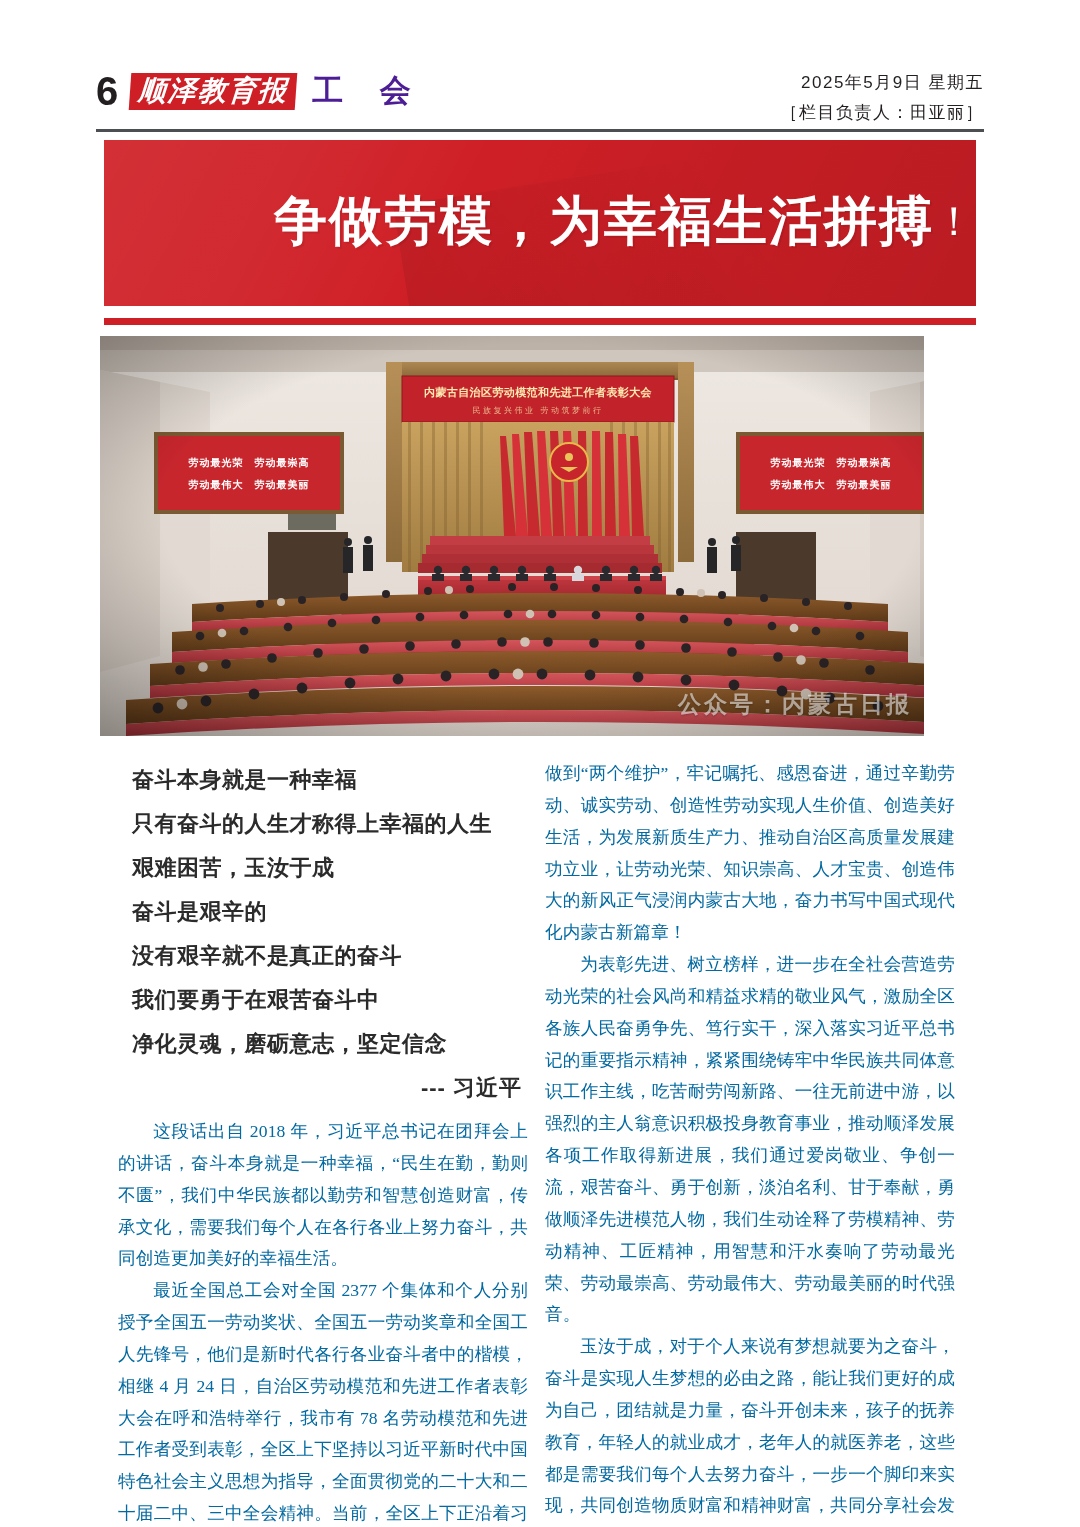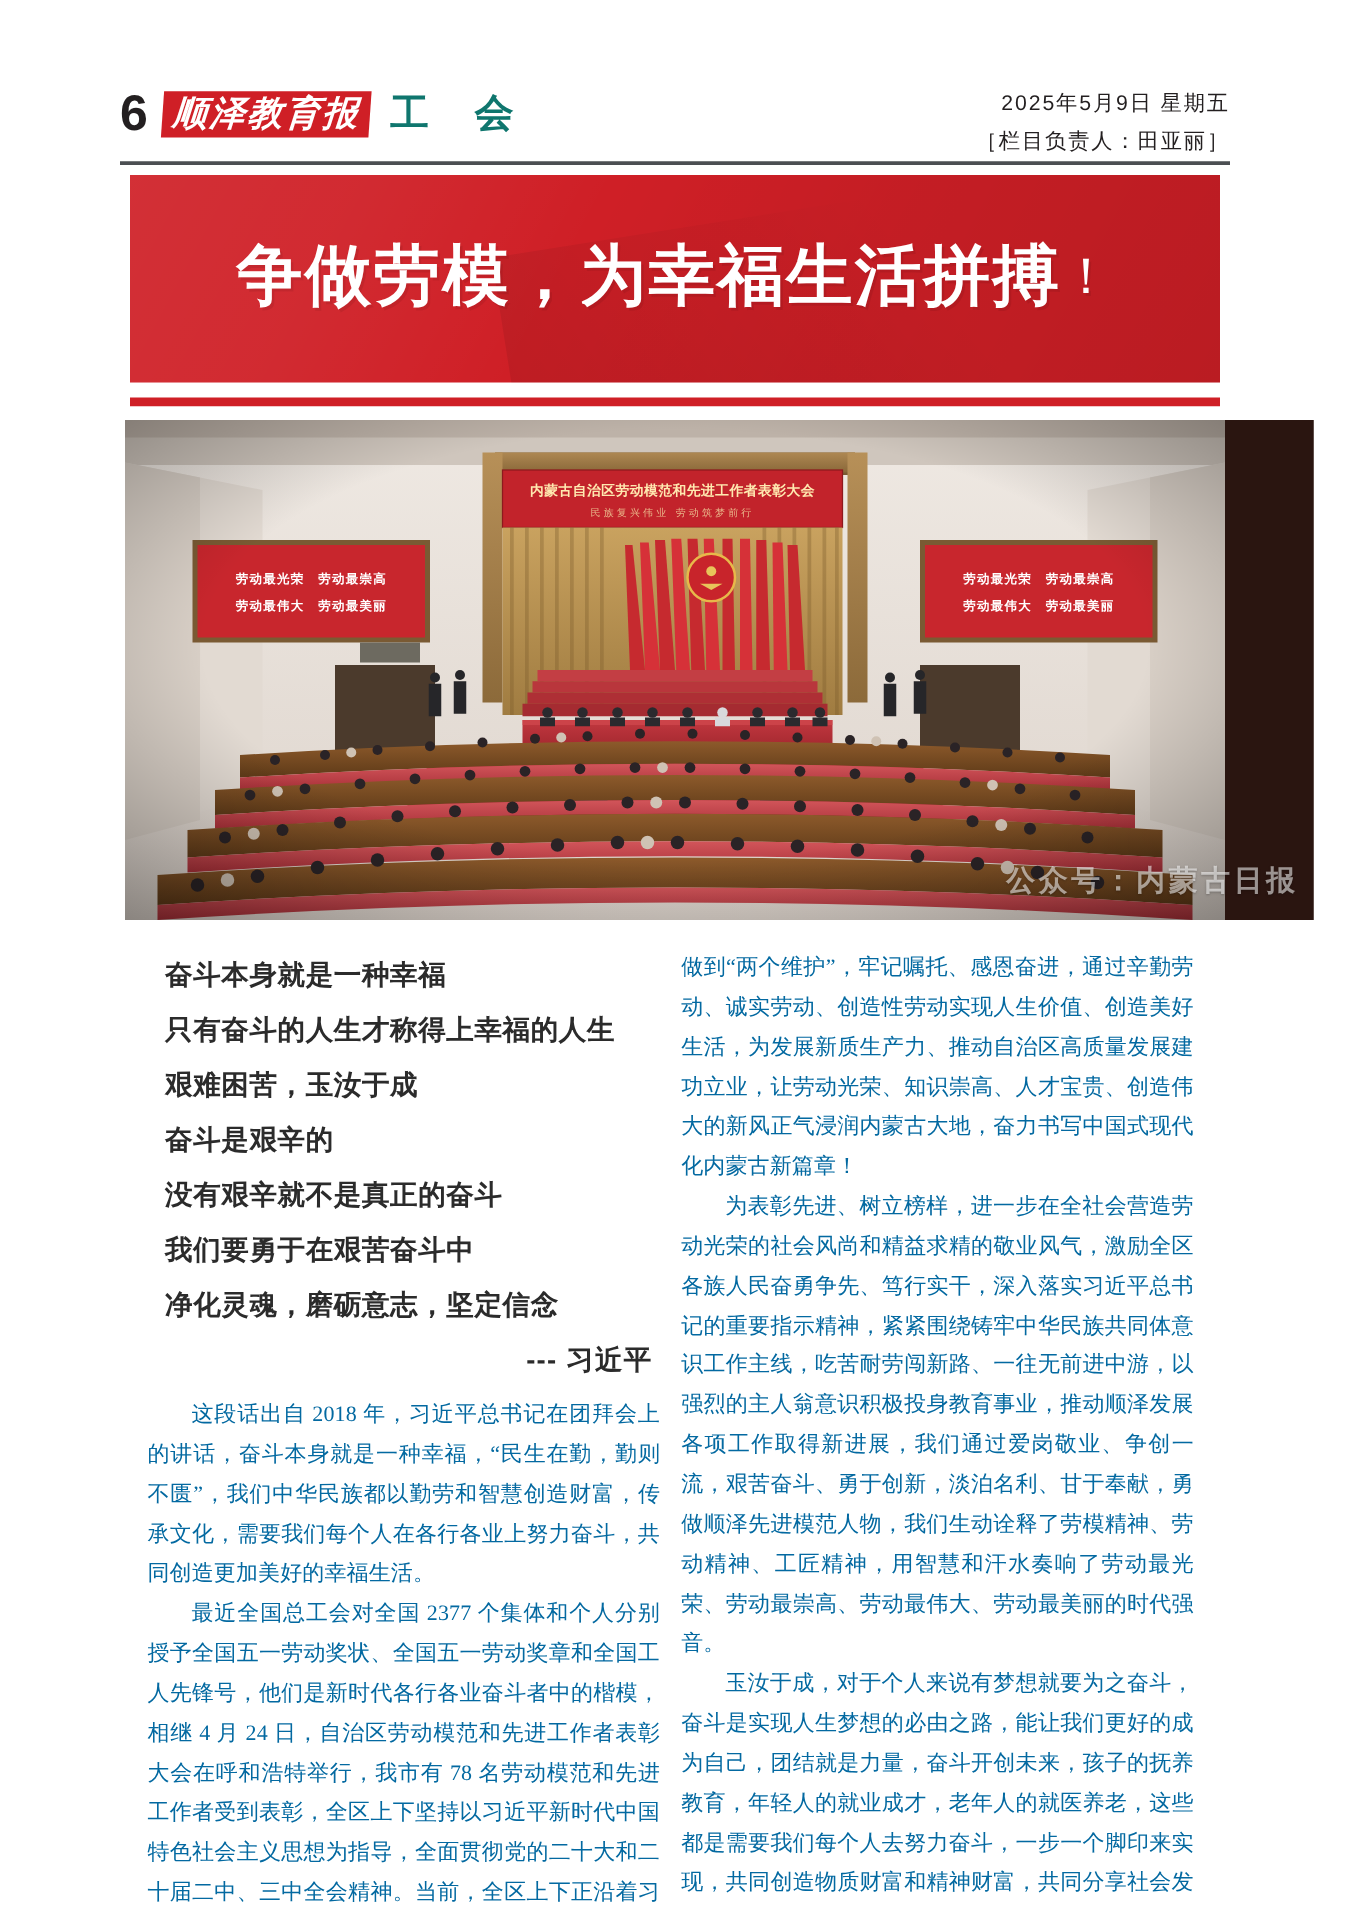--- a/index.html
+++ b/index.html
@@ -57,21 +57,21 @@
     letter-spacing: 2px;
     padding: 4px 8px 5px 8px;
     line-height: 1;
     white-space: nowrap;
     transform: skewX(-4deg);
   }
   .section-title {
     font-family: "Liberation Sans", sans-serif;
     font-weight: bold;
     font-size: 31px;
-    color: #0f766e;
+    color: #4c1d95;
     margin-left: 16px;
     letter-spacing: 14px;
     white-space: nowrap;
   }
   .mh-right {
     position: absolute;
     right: 0;
     top: 6px;
     text-align: right;
     font-family: "Liberation Sans", sans-serif;
@@ -117,21 +117,21 @@
     right: -5%; bottom: -60%;
     width: 70%; height: 150%;
     background: linear-gradient(60deg, rgba(0,0,0,0.10), rgba(0,0,0,0) 60%);
     transform: rotate(-9deg);
   }
   .banner-text {
     position: absolute;
     left: 0; right: 0;
     top: 50%;
     transform: translateY(-52%);
-    text-align: center;
+    text-align: right;
     color: #ffffff;
     font-family: "Liberation Sans", "DejaVu Sans", sans-serif;
     font-weight: bold;
     font-size: 53px;
     letter-spacing: 2px;
     white-space: nowrap;
     text-shadow: 2px 2px 0 rgba(0,0,0,0.07);
   }
   .banner-text .bang {
     font-size: 40px;
@@ -145,21 +145,21 @@
     width: 872px;
     height: 7px;
     background: #cf1f26;
   }
 
   
   .photo {
     position: absolute;
     left: 100px;
     top: 336px;
-    width: 951px;
+    width: 824px;
     height: 400px;
     overflow: hidden;
     background: #2a1510;
   }
   .photo svg { display: block; }
   .watermark {
     position: absolute;
     right: 12px;
     bottom: 16px;
     font-family: "Liberation Sans", sans-serif;

